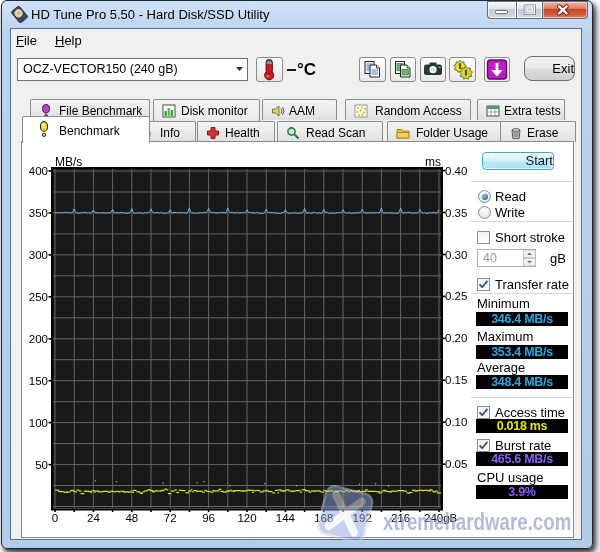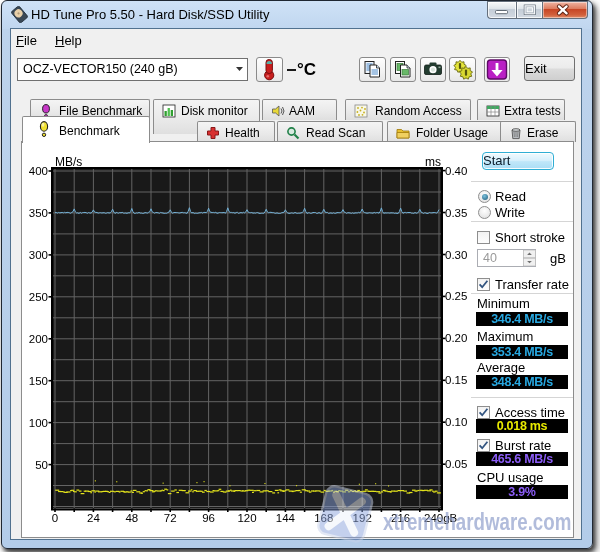--- a/index.html
+++ b/index.html
@@ -19,33 +19,33 @@
 background:linear-gradient(#f0b4a2,#dd7c5f 42%,#c64322 42%,#d2603c 80%,#e08b67);box-shadow:inset 0 0 0 1px rgba(255,255,255,.45)}
 
 #client{left:10px;top:28px;width:572px;height:512px;border:1px solid #51718f;background:#f0f0f0}
 .menu{top:33px;font-size:13px;color:#000}
 
 #combo{left:17px;top:58px;width:231px;height:23px;background:#fff;border:1px solid #707070}
 #combotext{left:23px;top:62px;font-size:12.5px;color:#000}
 #comboarr{left:233px;top:59px;width:13px;height:19px}
 
 .tbtn{top:57px;width:27px;height:25px;border:1px solid #8a8a8a;border-radius:3px;background:linear-gradient(#fefefe,#f2f2f2 60%,#e7e7e7)}
-#exitbtn{left:524px;top:56px;width:51px;height:25px;border:1px solid #707070;border-radius:3px;background:linear-gradient(#f2f2f2,#ebebeb 48%,#dcdcdc 52%,#cfcfcf);font-size:13px;color:#000;text-align:left;line-height:23px}
+#exitbtn{left:524px;top:56px;width:51px;height:25px;border:1px solid #707070;border-radius:8px;background:linear-gradient(#f2f2f2,#ebebeb 48%,#dcdcdc 52%,#cfcfcf);font-size:13px;color:#000;text-align:right;line-height:23px}
 #degc{left:297px;top:60px;font-size:17px;font-weight:bold;color:#000}
 
 .tab{position:absolute;border:1px solid #8c8c8c;border-bottom:none;border-radius:2px 2px 0 0;background:linear-gradient(#f4f4f4,#eaeaea 55%,#dfdfdf);font-size:12px;color:#000}
 .tab .ic{position:absolute;left:8px;top:4px;width:14px;height:14px}
 .tab .tx{position:absolute;top:4px;white-space:nowrap}
 #tabpage{left:21px;top:141px;width:553px;height:397px;border:1px solid #8c8c8c;background:#fff}
 #atab{left:22px;top:116px;width:128px;height:27px;border:1px solid #8c8c8c;border-bottom:none;border-radius:2px 2px 0 0;background:#fff;font-size:12px;z-index:5}
 
 .sep{height:1px;background:#d5d5d5;left:471px;width:102px}
 #startbtn{left:482px;top:152px;width:72px;height:18px;border:1px solid #30aed4;border-radius:4px;
 background:linear-gradient(#f0fafe,#d8f0fc 46%,#c0e7f9 54%,#abddf5);box-shadow:inset 0 0 0 1px rgba(255,255,255,.9);
-font-size:13px;color:#0a1a28;text-align:left;line-height:16px}
+font-size:13px;color:#0a1a28;text-align:right;line-height:16px}
 .lbl{font-size:13px;color:#000;white-space:nowrap}
 .vbox{left:476px;width:92px;height:14px;background:#000;text-align:center;font-weight:bold;font-size:12.5px;line-height:14.5px;letter-spacing:-0.3px}
 .cyan{color:#27a7e0}.yel{color:#e8ea00}.wht{color:#8b5cf6}
 .cb{left:477px;width:13px;height:13px;border:1px solid #8e8e8e;background:linear-gradient(#f2f2f2,#fdfdfd)}
 .rad{left:478px;width:13px;height:13px;border:1px solid #8e8e8e;border-radius:50%;background:radial-gradient(circle at 50% 35%,#fff,#ddd)}
 
 #spin{left:477px;top:249px;width:59px;height:18px;border:1px solid #abadb3;background:#fff}
 #spintext{left:483px;top:251px;font-size:12.5px;color:#9a9a9a}
 
 #wmtext{left:383px;top:508px;font-size:24px;font-weight:bold;color:rgba(136,154,201,.66);z-index:40;transform:scaleX(0.78);transform-origin:0 0}
@@ -183,20 +183,27 @@
     </div>
 <div class="tab" style="left:477px;top:99px;width:88px;height:21px">
       <svg class="ic" viewBox="0 0 14 14">
         <rect x="1" y="2" width="12" height="10" fill="#fff" stroke="#222" stroke-width="0.8"></rect>
         <rect x="1" y="2" width="12" height="3" fill="#40a860"></rect>
         <line x1="1" y1="8" x2="13" y2="8" stroke="#888" stroke-width="0.7"></line>
         <line x1="5" y1="2" x2="5" y2="12" stroke="#888" stroke-width="0.7"></line>
         <line x1="9" y1="2" x2="9" y2="12" stroke="#888" stroke-width="0.7"></line>
       </svg>
       <span class="tx" style="left:26px">Extra tests</span>
+    </div>
+<div class="tab" style="left:132px;top:121px;width:64px;height:21px">
+      <svg class="ic" viewBox="0 0 14 14">
+        <circle cx="7" cy="2.6" r="2" fill="#3858c8"></circle>
+        <path d="M4.5 6 Q7 4.6 9.5 6 L9 13 L5 13 Z" fill="#3858c8"></path>
+      </svg>
+      <span class="tx" style="left:27px">Info</span>
     </div>
 <div class="tab" style="left:197px;top:121px;width:78px;height:21px">
       <svg class="ic" viewBox="0 0 14 14">
         <path d="M5 1.5 L9 1.5 L9 5 L12.5 5 L12.5 9 L9 9 L9 12.5 L5 12.5 L5 9 L1.5 9 L1.5 5 L5 5 Z" fill="#d83030" stroke="#881818" stroke-width="1"></path>
       </svg>
       <span class="tx" style="left:27px">Health</span>
     </div>
 <div class="tab" style="left:277px;top:121px;width:106px;height:21px">
       <svg class="ic" viewBox="0 0 14 14">
         <circle cx="5.5" cy="5.5" r="3.6" fill="#d8eae0" stroke="#208048" stroke-width="1.6"></circle>

